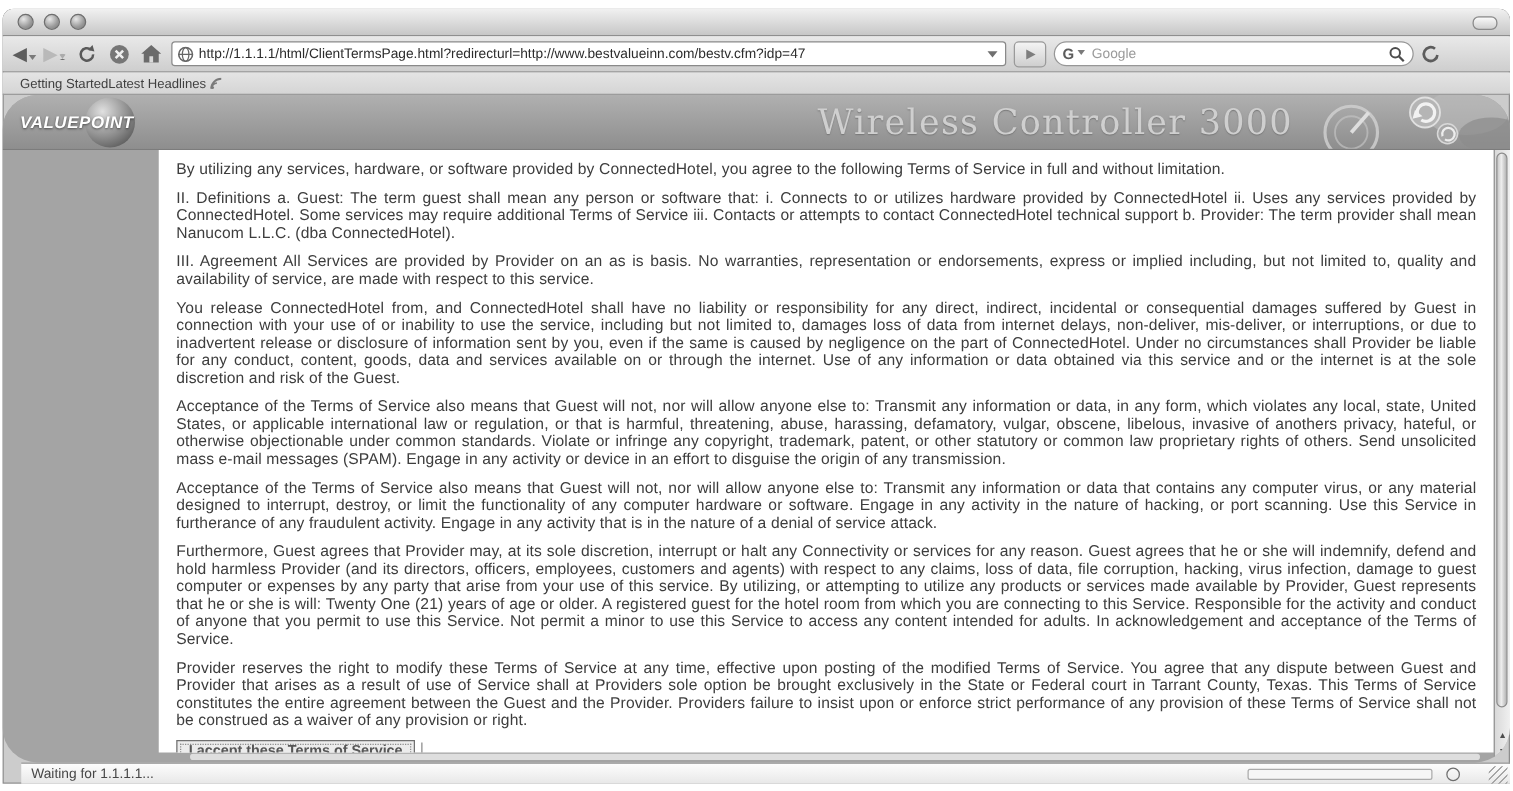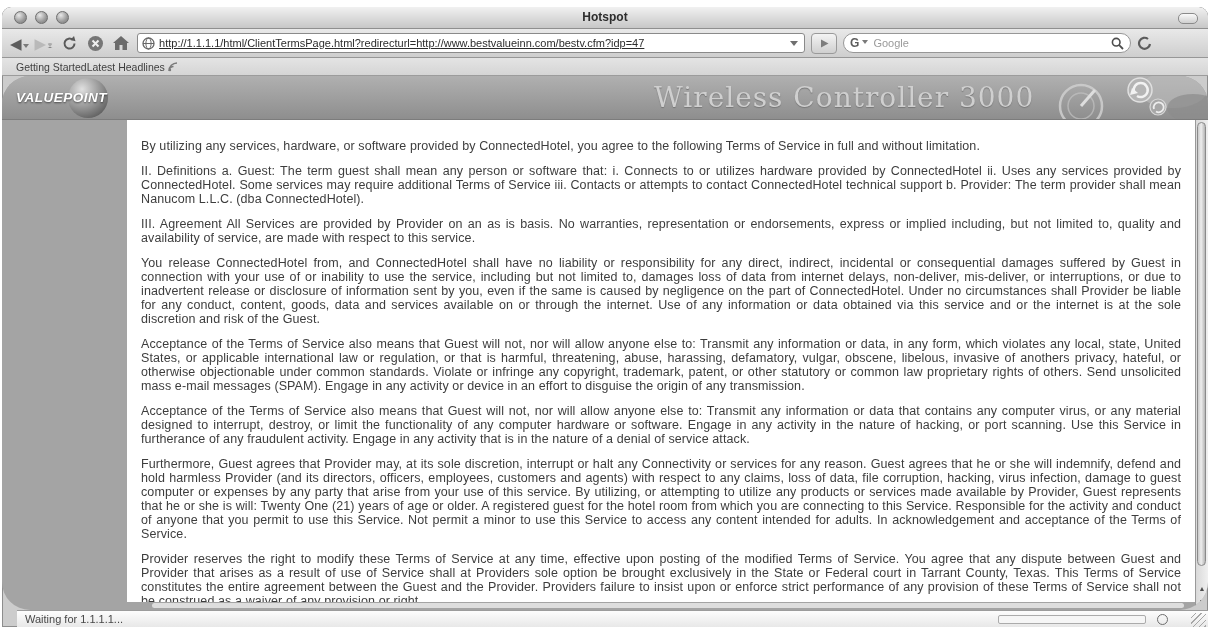--- a/index.html
+++ b/index.html
@@ -21,21 +21,21 @@
   .navbtn{display:flex;align-items:flex-end;gap:1px;cursor:default;}
   .arrowglyph{font-size:15px;line-height:15px;color:#5d5d5d;}
   .arrowglyph.disabled{color:#b9b9b9;}
   .caret{width:0;height:0;border-left:3px solid transparent;border-right:3px solid transparent;
          border-top:4px solid #7a7a7a;margin-bottom:3px;}
   .caret.light{border-top-color:#ababab;}
   .iconbtn{width:20px;height:20px;display:flex;align-items:center;justify-content:center;}
   .urlfield{flex:0 0 668px;height:20px;background:#fff;border:1px solid #8a8a8a;border-radius:3px;
             display:flex;align-items:center;padding:0 4px;gap:4px;box-sizing:border-box;}
   .urlinput{flex:1;border:none;outline:none;font-size:11px;color:#2c2c2c;font-family:"Liberation Sans",sans-serif;
-            background:transparent;padding:0;min-width:0;text-decoration:underline;}
+            background:transparent;padding:0;min-width:0;}
   .urlcaret{width:0;height:0;border-left:4px solid transparent;border-right:4px solid transparent;
             border-top:5px solid #6f6f6f;margin:0 2px;}
   .gobtn{width:24px;height:19px;border:1px solid #9a9a9a;border-radius:4px;
          background:linear-gradient(#f4f4f4,#cfcfcf);display:flex;align-items:center;justify-content:center;}
   .searchfield{flex:0 0 288px;height:20px;background:#fff;border:1px solid #979797;border-radius:10px;
                display:flex;align-items:center;padding:0 6px;gap:3px;box-sizing:border-box;}
   .glogo{font-size:12px;font-weight:bold;color:#5c5c5c;line-height:12px;}
   .searchinput{flex:1;border:none;outline:none;font-size:11px;color:#444;background:transparent;
                font-family:"Liberation Sans",sans-serif;min-width:0;}
   .searchinput::placeholder{color:#9a9a9a;}
@@ -50,21 +50,21 @@
   .logo{position:absolute;left:14px;top:2px;width:110px;height:40px;}
   .logosphere{position:absolute;left:52px;top:0;width:40px;height:40px;border-radius:50%;
               background:radial-gradient(circle at 35% 28%,#e0e0e0,#8a8a8a 55%,#3f3f3f);}
   .logotext{position:absolute;left:0;top:12px;font-size:13.5px;font-weight:bold;font-style:italic;
             color:#fff;letter-spacing:.5px;text-shadow:0 1px 2px rgba(0,0,0,.55);}
   .bannertitle{position:absolute;left:652px;top:5px;font-family:"DejaVu Serif",serif;font-size:28px;
                color:#cfcfcf;letter-spacing:1px;text-shadow:0 1px 1px #767676;}
   .bannerart{position:absolute;right:0;top:0;width:185px;height:43px;}
   .page{position:absolute;left:125px;right:13px;top:44px;bottom:8px;background:#fff;
         padding:8px 14px 4px;box-sizing:border-box;overflow:hidden;}
-  .page p{margin:11px 0 9px;font-size:12.5px;line-height:14px;letter-spacing:.1px;color:#3d3d3d;text-align:justify;}
+  .page p{margin:0 0 9px;font-size:12.5px;line-height:14px;letter-spacing:.1px;color:#3d3d3d;text-align:justify;}
   .acceptrow{display:flex;align-items:center;margin-top:3px;}
   .acceptbtn{font-family:"Liberation Sans",sans-serif;font-size:11.5px;color:#565656;background:#ececec;
              border:1px solid #707070;padding:2px 9px 3px;outline:1px dotted #8d8d8d;outline-offset:-4px;font-weight:bold;}
   .caretmark{width:1px;height:15px;background:#8a8a8a;margin-left:5px;}
   .hscrolltrack{position:absolute;left:150px;right:24px;bottom:2px;height:5px;border-radius:3px;background:#dedede;}
   .vscroll{position:absolute;right:0;top:44px;bottom:0;width:13px;border-left:1px solid #999;
            background:linear-gradient(90deg,#d9d9d9,#f0f0f0);box-sizing:border-box;}
   .vthumb{position:absolute;left:1px;top:2px;width:9px;bottom:44px;border-radius:5px;border:1px solid #8a8a8a;
           background:linear-gradient(90deg,#c9c9c9,#ededed 45%,#b5b5b5);box-sizing:border-box;}
   .scrollarrows{position:absolute;left:0;bottom:2px;width:12px;}
@@ -85,21 +85,20 @@
 
 <div class="stage">
   <div class="window">
 
     <div class="titlebar">
       <div class="traffic">
         <div class="light"></div>
         <div class="light"></div>
         <div class="light"></div>
       </div>
-      <div class="wtitle">Hotspot</div>
       <div class="ovalbtn"></div>
     </div>
 
     <div class="navbar">
       <div class="navbtn">
         <span class="arrowglyph">◀</span>
         <span class="caret"></span>
       </div>
       <div class="navbtn">
         <span class="arrowglyph disabled">▶</span>

